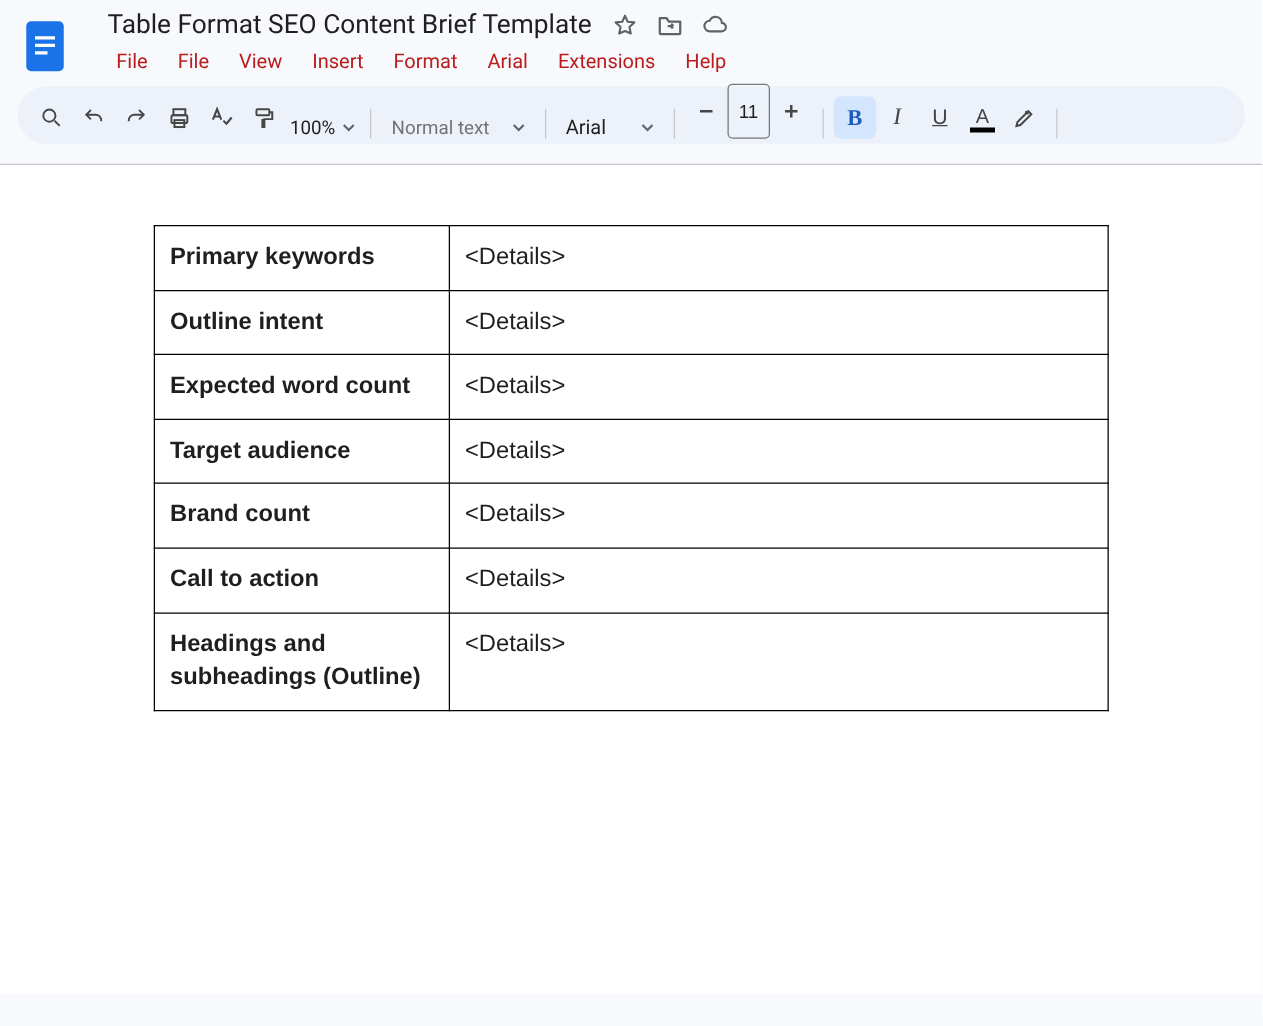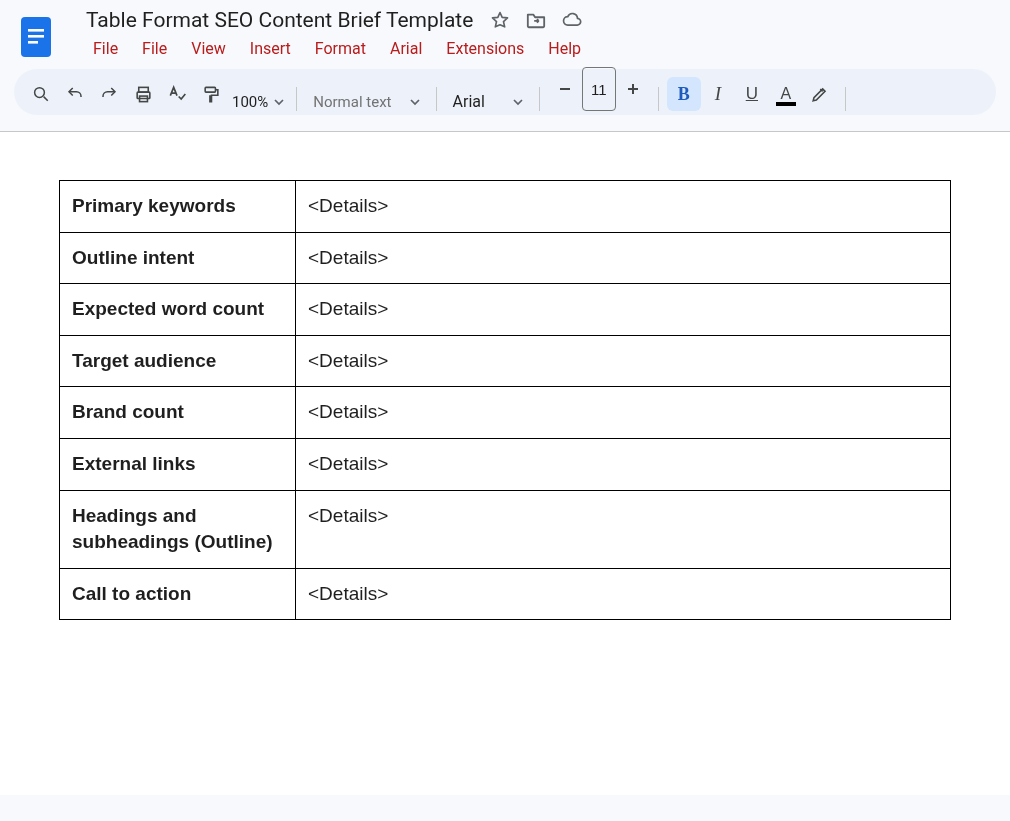--- a/index.html
+++ b/index.html
@@ -112,21 +112,21 @@
 
   
   .canvas{
     background:#fff;
     margin:0;
     padding:48px 0 0 0;
     height:calc(821px - 158px);
     overflow:auto;
   }
   .page{
-    width:892px;
+    width:764px;
     margin:0 auto;
   }
   table.doc-table{
     width:100%;
     border-collapse:collapse;
     border:1.5px solid var(--border);
     font-family:Arial,Helvetica,sans-serif;
   }
   table.doc-table td{
     border:1px solid var(--border);
@@ -319,27 +319,23 @@
           </tr>
           <tr>
             <td class="label">Target audience</td>
             <td>&lt;Details&gt;</td>
           </tr>
           <tr>
             <td class="label">Brand count</td>
             <td>&lt;Details&gt;</td>
           </tr>
           <tr>
-            <td class="label">External links</td>
+            <td class="label">Call to action</td>
             <td>&lt;Details&gt;</td>
           </tr>
           <tr>
             <td class="label">Headings and subheadings (Outline)</td>
-            <td>&lt;Details&gt;</td>
-          </tr>
-          <tr>
-            <td class="label">Call to action</td>
             <td>&lt;Details&gt;</td>
           </tr>
         </tbody>
     </table>
   </div>
 </div>
 
 </body></html>

